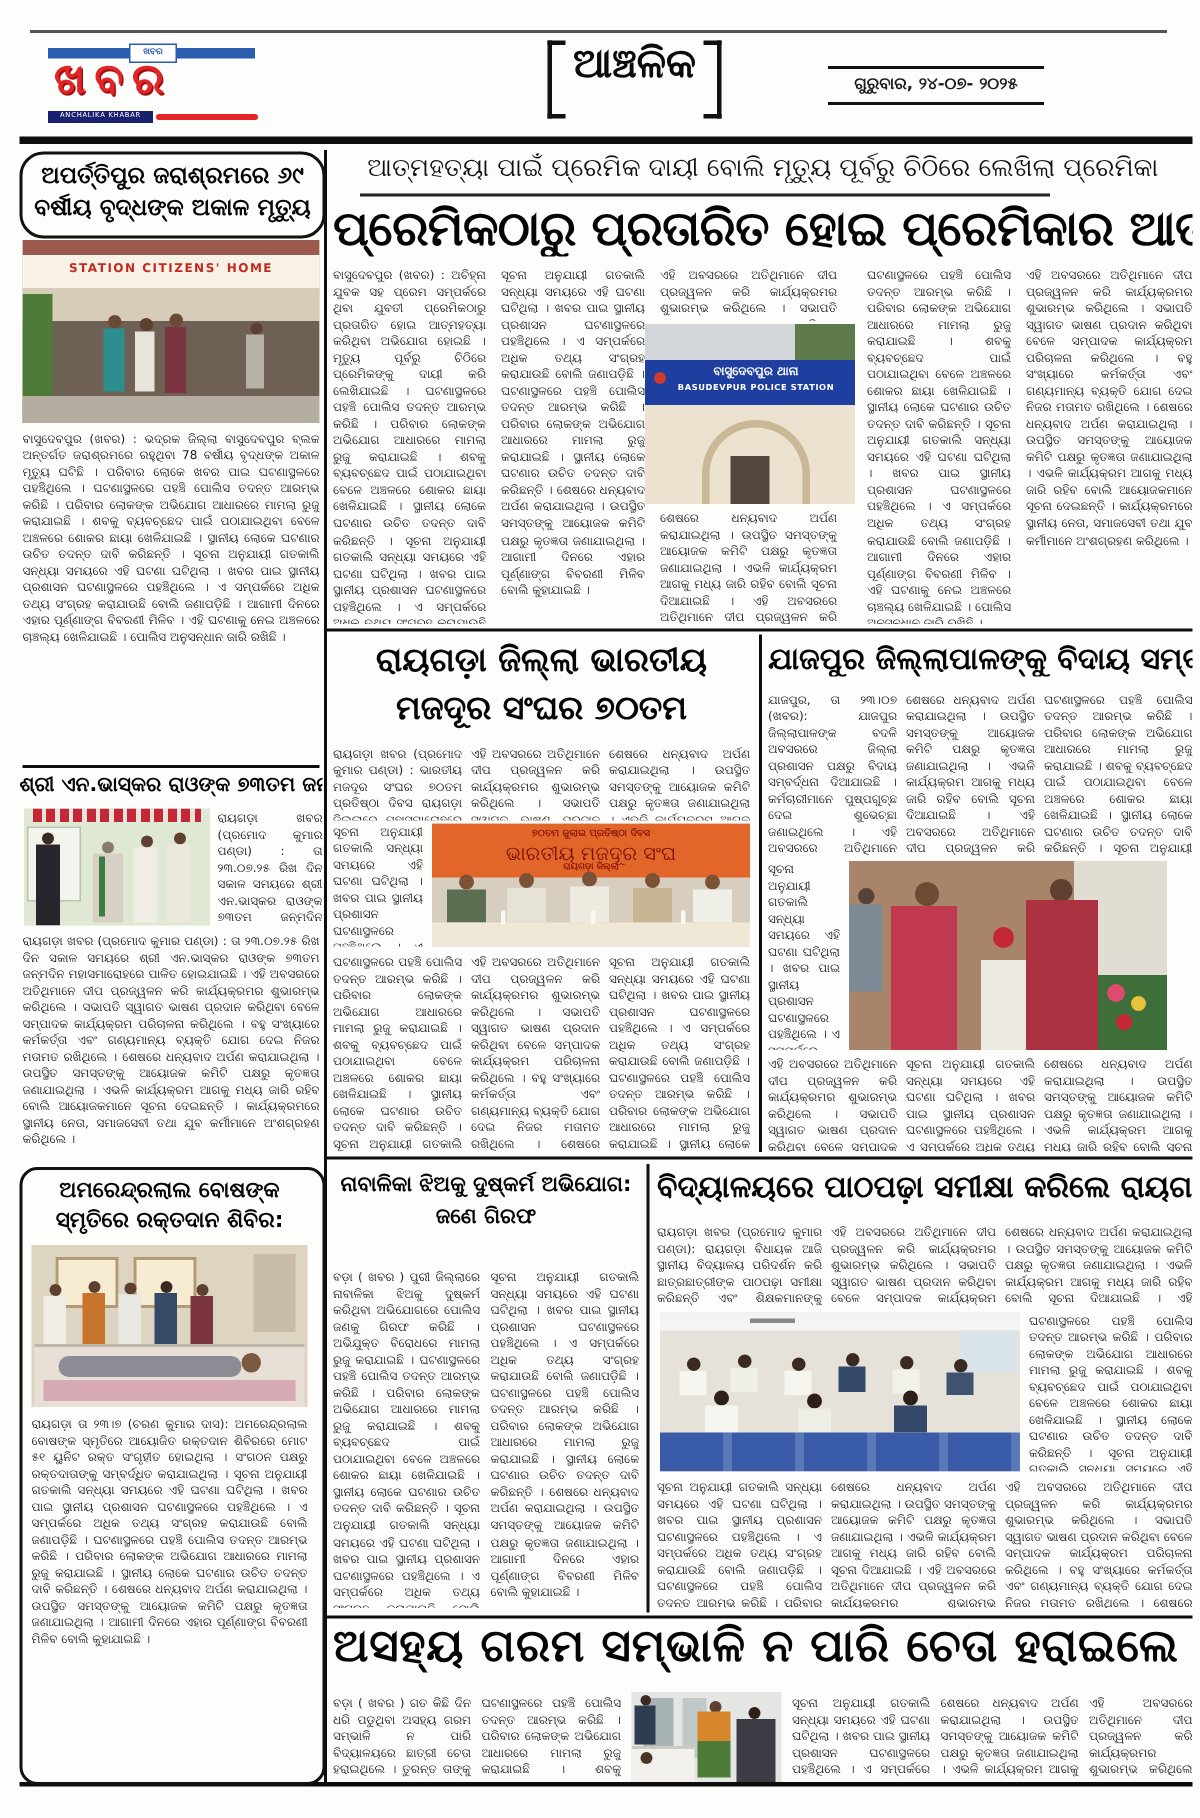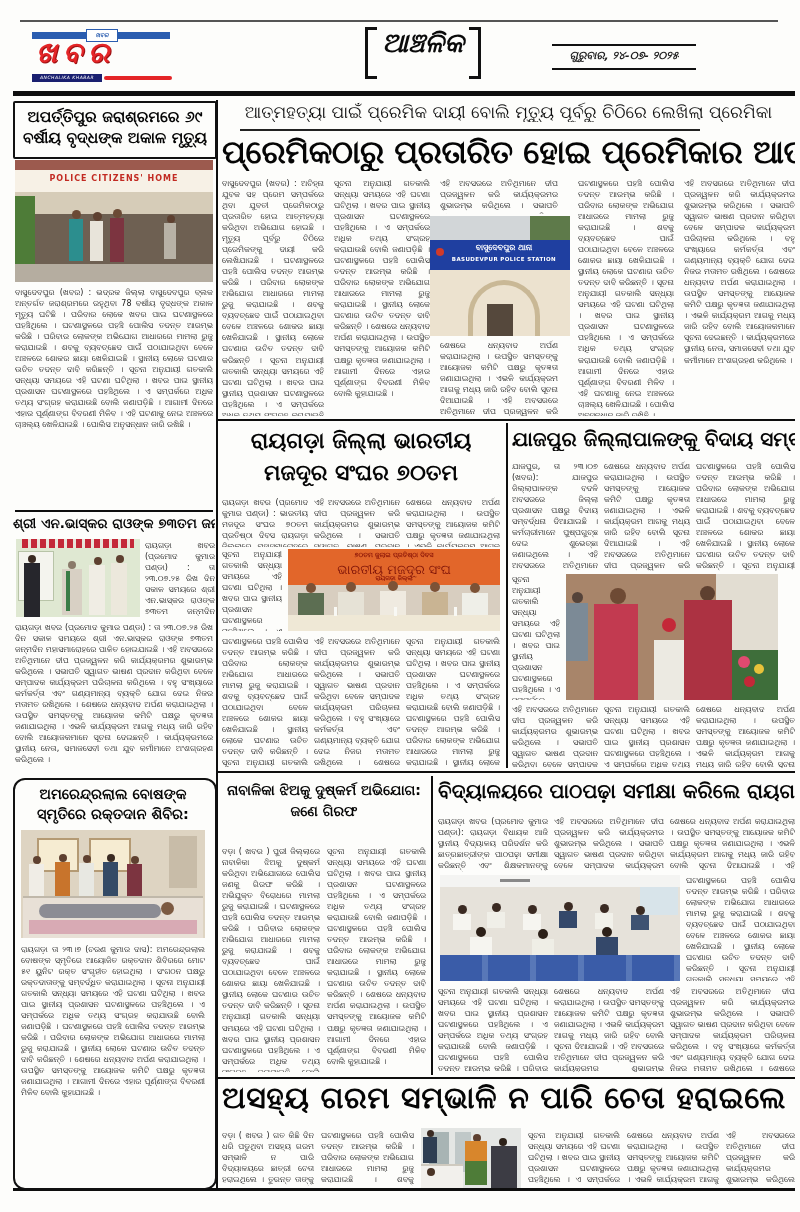--- a/index.html
+++ b/index.html
@@ -14,21 +14,21 @@
   .photo div{position:absolute;}
   .head{border-radius:50%;}
   .nowrap{white-space:nowrap;}
   .ctr{text-align:center;}
 </style>
 </head>
 <body>
 
 <div class="page">
 
-  <div class="abs" style="left:0;top:0;width:800px;height:98px;font-style:italic;">
+  <div class="abs" style="left:0;top:0;width:800px;height:98px;">
     <div class="rule" style="left:20px;top:20px;width:758px;height:2px;background:#555;"></div>
 
     <div class="abs" style="left:30px;top:28px;width:150px;height:54px;">
       <div class="abs" style="left:2px;top:4px;width:138px;height:7px;background:#2a5db0;"></div>
       <div class="abs ctr" style="left:56px;top:1px;width:30px;height:11px;background:#fff;border:1px solid #2a5db0;font-size:6px;line-height:10px;color:#2a5db0;font-weight:bold;">ଖବର</div>
       <div class="abs nowrap" style="left:6px;top:8px;font-size:28px;font-weight:900;color:#e42527;letter-spacing:6px;text-shadow:1px 1px 0 #9c1113;">ଖବର</div>
       <div class="abs ctr nowrap" style="left:2px;top:46px;width:70px;height:8px;background:#1a2070;font-size:4.5px;line-height:8px;color:#fff;letter-spacing:0.5px;">ANCHALIKA KHABAR</div>
       <div class="abs" style="left:74px;top:48px;width:68px;height:4px;background:#e42527;border-radius:2px;"></div>
     </div>
 
@@ -46,26 +46,26 @@
 
   <div class="rule" style="left:216px;top:100px;width:2px;height:1089px;"></div>
   <div class="rule" style="left:218px;top:419px;width:577px;height:2px;"></div>
   <div class="rule" style="left:506px;top:423px;width:2px;height:345px;"></div>
   <div class="rule" style="left:218px;top:771px;width:577px;height:2px;"></div>
   <div class="rule" style="left:431px;top:776px;width:2px;height:299px;"></div>
   <div class="rule" style="left:218px;top:1077px;width:577px;height:2px;"></div>
   <div class="rule" style="left:13px;top:1188px;width:782px;height:3px;"></div>
 
   <div class="abs" style="left:13px;top:100px;width:202px;height:412px;">
-    <div class="hl ctr" style="left:0;top:1px;width:192px;height:46px;border:2px solid #111;border-radius:2px;padding:4px;font-size:15.5px;line-height:1.35;">ଅପର୍ତ୍ତିପୁର ଜରାଶ୍ରମରେ ୬୯ ବର୍ଷୀୟ ବୃଦ୍ଧଙ୍କ ଅକାଳ ମୃତ୍ୟୁ</div>
+    <div class="hl ctr" style="left:0;top:1px;width:192px;height:46px;border:2px solid #111;border-radius:16px;padding:4px;font-size:15.5px;line-height:1.35;">ଅପର୍ତ୍ତିପୁର ଜରାଶ୍ରମରେ ୬୯ ବର୍ଷୀୟ ବୃଦ୍ଧଙ୍କ ଅକାଳ ମୃତ୍ୟୁ</div>
 
     <div class="photo" style="left:2px;top:60px;width:198px;height:122px;">
       <div style="left:0;top:0;width:198px;height:10px;background:#9c5a4e;"></div>
       <div style="left:0;top:10px;width:198px;height:22px;background:#f7f1e6;border-bottom:2px solid #c9b896;"></div>
-      <div class="ctr nowrap" style="left:0;top:14px;width:198px;font-size:8px;font-weight:bold;color:#c22a22;letter-spacing:1px;">POLICE CITIZENS' HOME</div>
+      <div class="ctr nowrap" style="left:0;top:14px;width:198px;font-size:8px;font-weight:bold;color:#c22a22;letter-spacing:1px;">STATION CITIZENS' HOME</div>
       <div style="left:0;top:32px;width:198px;height:22px;background:#d6ccb8;"></div>
       <div style="left:0;top:54px;width:198px;height:50px;background:#6e6052;"></div>
       <div style="left:0;top:36px;width:20px;height:86px;background:#4e7c38;"></div>
       <div class="head" style="left:57px;top:50px;width:9px;height:9px;background:#6b4a35;"></div>
       <div style="left:54px;top:59px;width:14px;height:42px;background:#2c8e8e;"></div>
       <div class="head" style="left:78px;top:52px;width:9px;height:9px;background:#5e4030;"></div>
       <div style="left:75px;top:61px;width:13px;height:40px;background:#e8e4da;"></div>
       <div class="head" style="left:98px;top:49px;width:9px;height:9px;background:#6b4a35;"></div>
       <div style="left:95px;top:58px;width:14px;height:44px;background:#7c3440;"></div>
       <div class="head" style="left:152px;top:55px;width:8px;height:8px;background:#5e4030;"></div>

